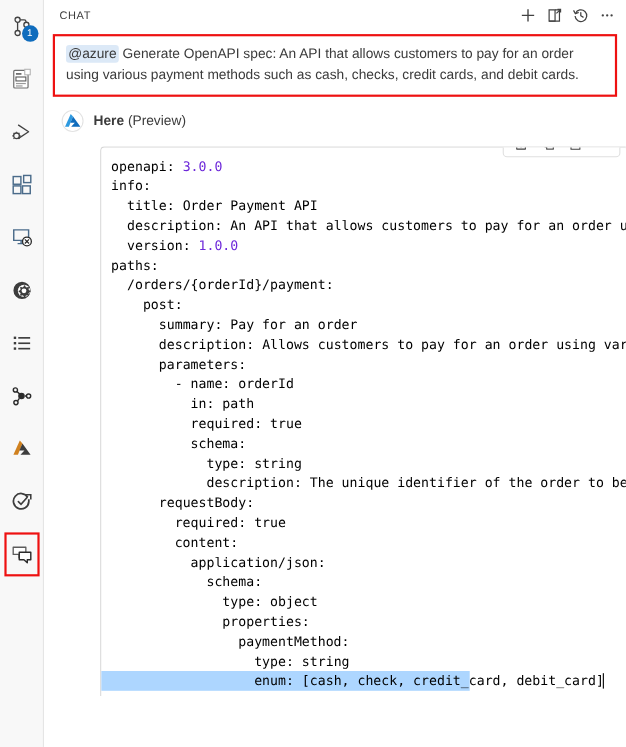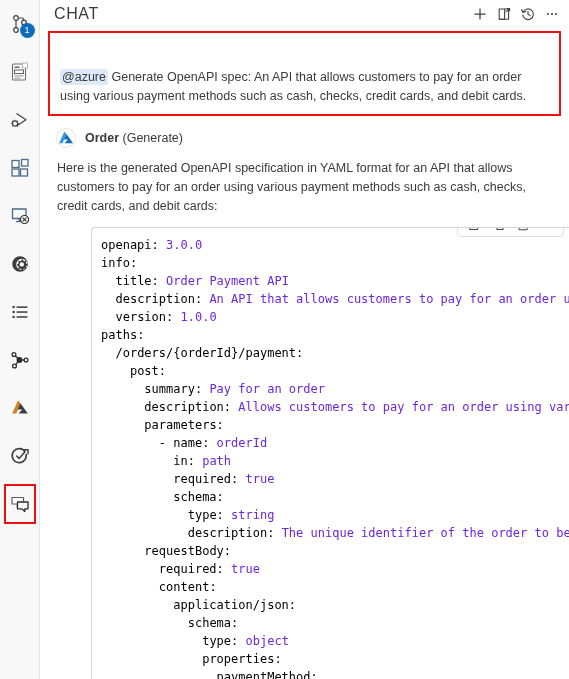--- a/index.html
+++ b/index.html
@@ -85,21 +85,21 @@
 
   #chat-header {
     height: 28px;
     min-height: 28px;
     display: flex;
     align-items: center;
     padding: 0 6px 0 14px;
     box-sizing: border-box;
   }
   #chat-title {
-    font-size: 16px;
+    font-size: 10px;
     letter-spacing: 0.6px;
     color: #3b3b3b;
     text-transform: uppercase;
     flex: 1;
     font-family: "Liberation Sans", sans-serif;
   }
   .hdr-actions { display: flex; align-items: center; gap: 2px; }
   .hdr-btn {
     width: 22px;
     height: 22px;
@@ -121,21 +121,20 @@
     margin: 3px 8px 0 8px;
     padding: 7px 10px 8px 10px;
     border: 2px solid #ee1111;
     box-sizing: border-box;
     position: relative;
   }
   #request-text {
     font-size: 12.5px;
     line-height: 19px;
     color: #3b3b3b;
-    margin-top: 28px;
   }
   .mention {
     background: #dce9f7;
     color: #3b3b3b;
     border-radius: 3px;
     padding: 1px 2px;
   }
 
   
   #response-block {
@@ -227,21 +226,21 @@
     color: #000000;
   }
   .ln { display: block; padding-left: 9px; white-space: pre; }
   .ln.sel {
     background: #add6ff;
     display: block;
     width: 326px;
     box-sizing: content-box;
   }
   .k  { color: #000000; }
-  .s  { color: #6d28d9; }
+  .s  { color: #000000; }
   .n  { color: #6d28d9; }
   .p  { color: #000000; }
   .caret {
     display: inline-block;
     width: 1px;
     height: 14px;
     background: #000000;
     vertical-align: -3px;
     margin-left: -1px;
   }
@@ -406,24 +405,23 @@
       <div id="response-block">
 
         <div id="agent-row">
           <div id="agent-avatar">
             <svg width="18" height="18" viewBox="0 0 18 18">
               <circle cx="9" cy="9" r="9" fill="#ffffff"></circle>
               <path d="M7.3 2.6 L2.1 14.2 L5.6 14.2 L9.4 4.9 Z" fill="#2e9ae0"></path>
               <path d="M9.4 4.9 L7.0 10.6 L11.0 10.6 L7.7 14.2 L16.1 14.2 Z" fill="#0f6cbd"></path>
             </svg>
           </div>
-          <div id="agent-name"><span>Order</span><span class="suffix"> (Generate)</span></div>
-        </div>
-
-        <div id="response-text">Here is the generated OpenAPI specification in YAML format for an API that allows customers to pay for an order using various payment methods such as cash, checks, credit cards, and debit cards:</div>
+          <div id="agent-name"><span>Here</span><span class="suffix"> (Preview)</span></div>
+        </div>
+
 
         <div id="code-wrap">
 
           <div id="code-toolbar">
             <div class="cb-btn">
               <svg width="15" height="15" viewBox="0 0 16 16">
                 <path d="M4 2.6 H9.4 L12.4 5.6 V13.4 H4 Z" fill="none" stroke="#424242" stroke-width="1.05" stroke-linejoin="round"></path>
                 <path d="M9.3 2.7 V5.7 H12.3" fill="none" stroke="#424242" stroke-width="1.05"></path>
                 <path d="M8.2 11.4 V7.6 M6.7 9.1 L8.2 7.5 L9.7 9.1" fill="none" stroke="#424242" stroke-width="1.05" stroke-linecap="round"></path>
               </svg>

